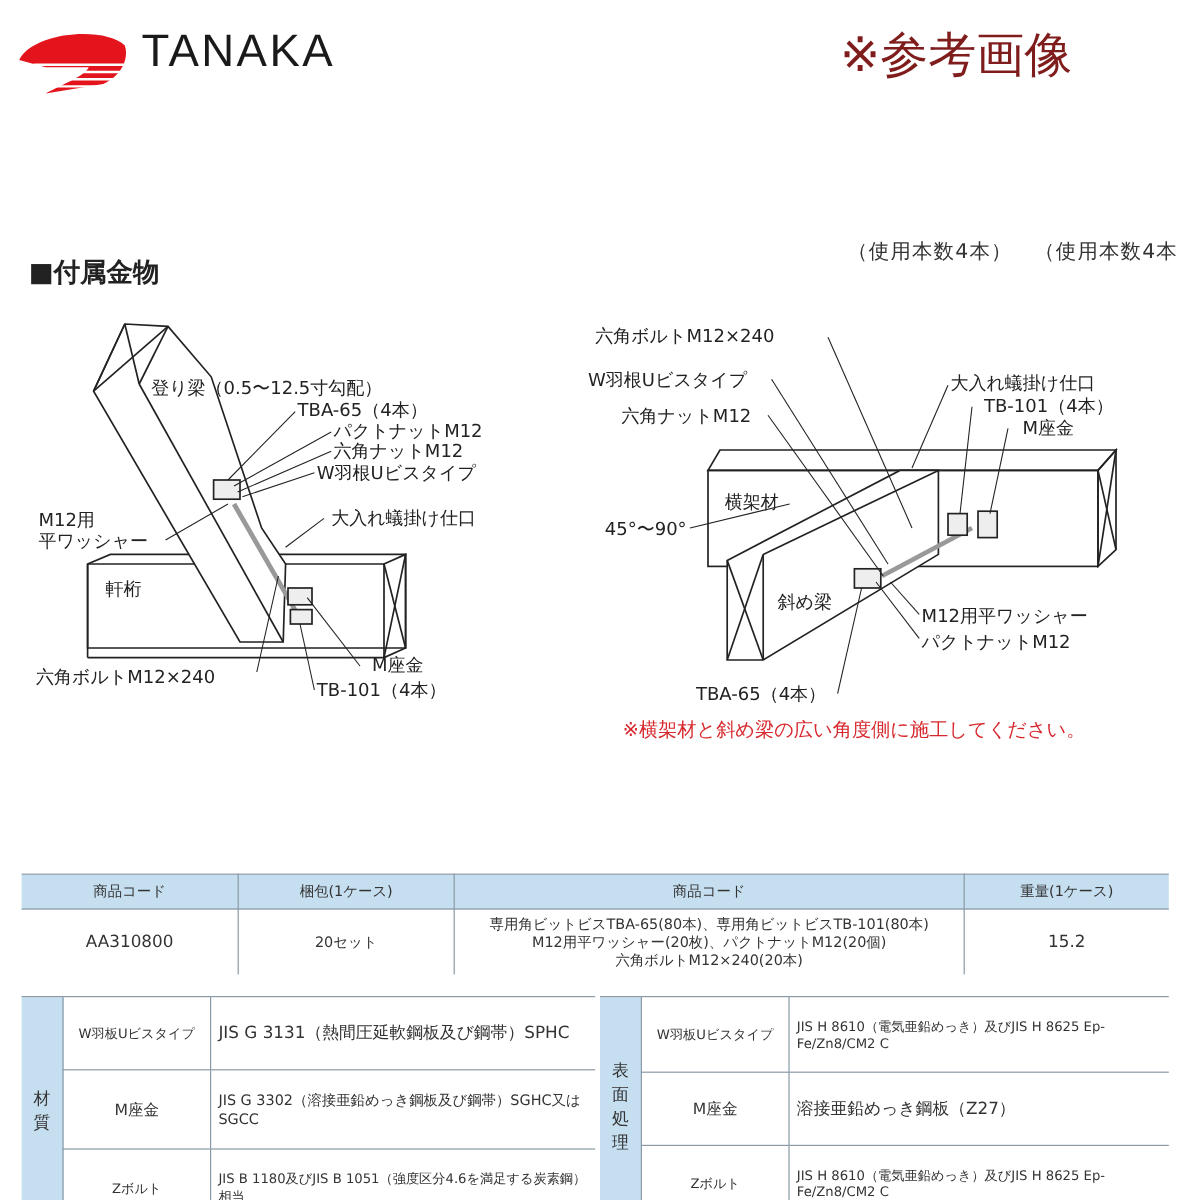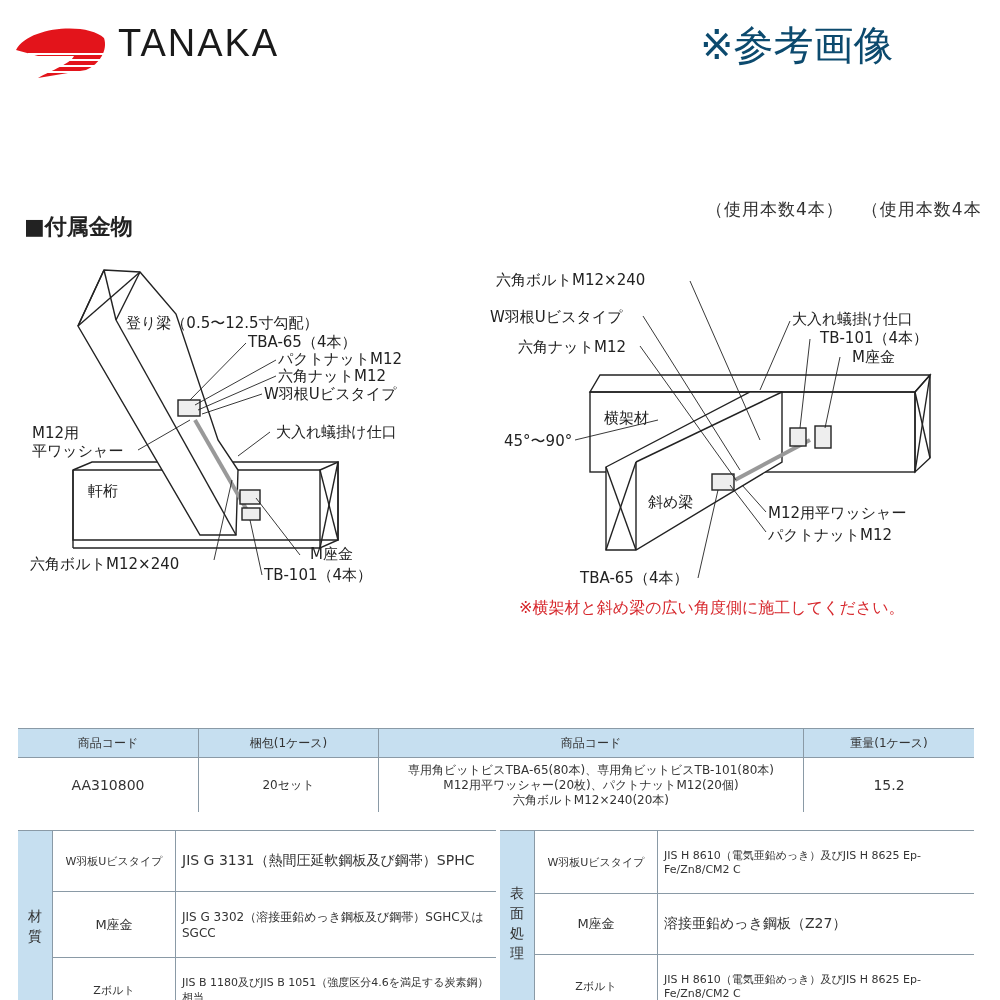--- a/index.html
+++ b/index.html
@@ -1,21 +1,21 @@
 <!DOCTYPE html>
 <html><head>
 <meta charset="utf-8">
 <style>
   html, body { margin:0; padding:0; background:#ffffff; }
   body { width:1000px; height:1000px; position:relative; overflow:hidden;
          font-family:"DejaVu Sans", "Liberation Sans", sans-serif; color:#222; }
   .abs { position:absolute; }
   .logo-text { left:118px; top:22px; font-size:38px; letter-spacing:2px; color:#1a1a1a;
                font-family:"Liberation Sans", sans-serif; }
-  .ref-note { left:700px; top:18px; font-size:40px; color:#0c4a6e; }
+  .ref-note { left:700px; top:18px; font-size:40px; color:#7f1d1d; }
   .clipped { left:706px; top:198px; font-size:17px; color:#333; white-space:nowrap; letter-spacing:1px; }
   .sec-title { left:24px; top:212px; font-size:22px; font-weight:bold; color:#222; }
   .lbl { position:absolute; font-size:15px; color:#222; white-space:nowrap; line-height:17px; }
   .warn { left:519px; top:598px; font-size:16px; color:#d7282d; white-space:nowrap; }
   svg.diagram { position:absolute; left:0; top:0; }
   
   table { border-collapse:collapse; position:absolute; font-size:12px; color:#333; }
   .t1 { left:18px; top:728px; width:956px; }
   .t1 th { background:#c6dff0; font-weight:normal; height:26px; border-right:1px solid #8a9aa6; border-bottom:1px solid #8a9aa6; border-top:1px solid #8a9aa6;}
   .t1 td { text-align:center; border-right:1px solid #8a9aa6; height:52px; line-height:15px; }

